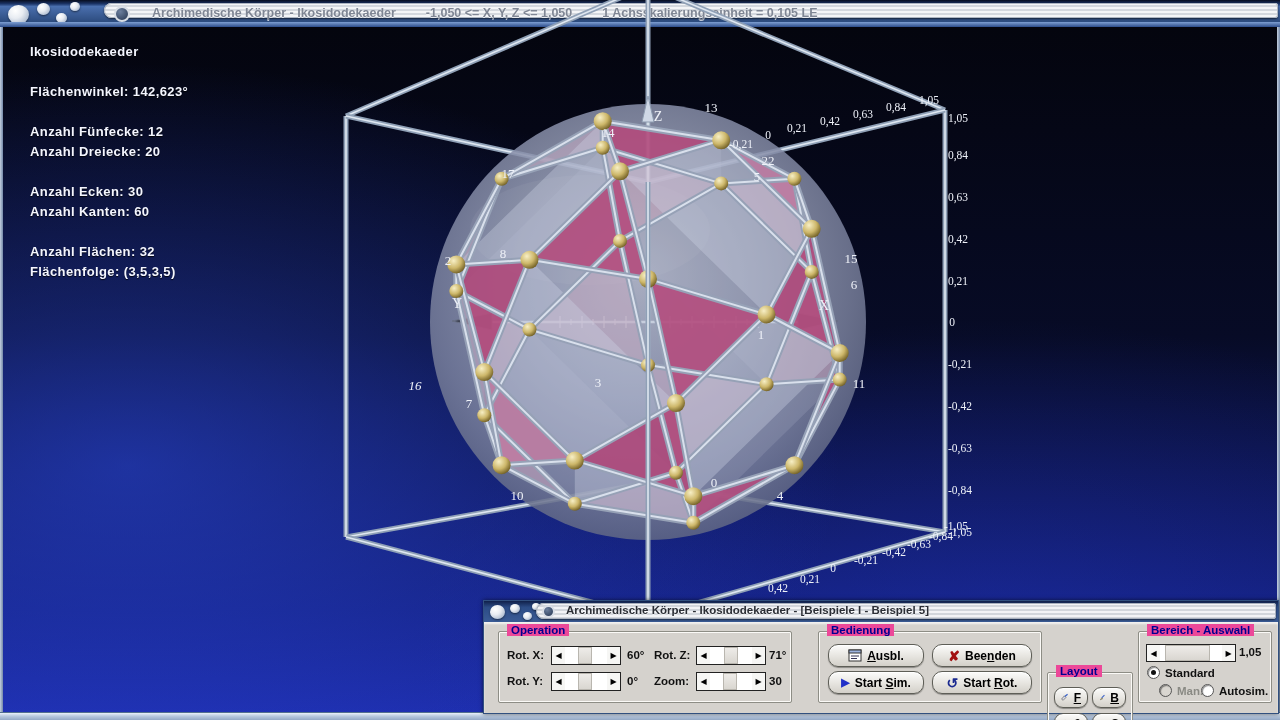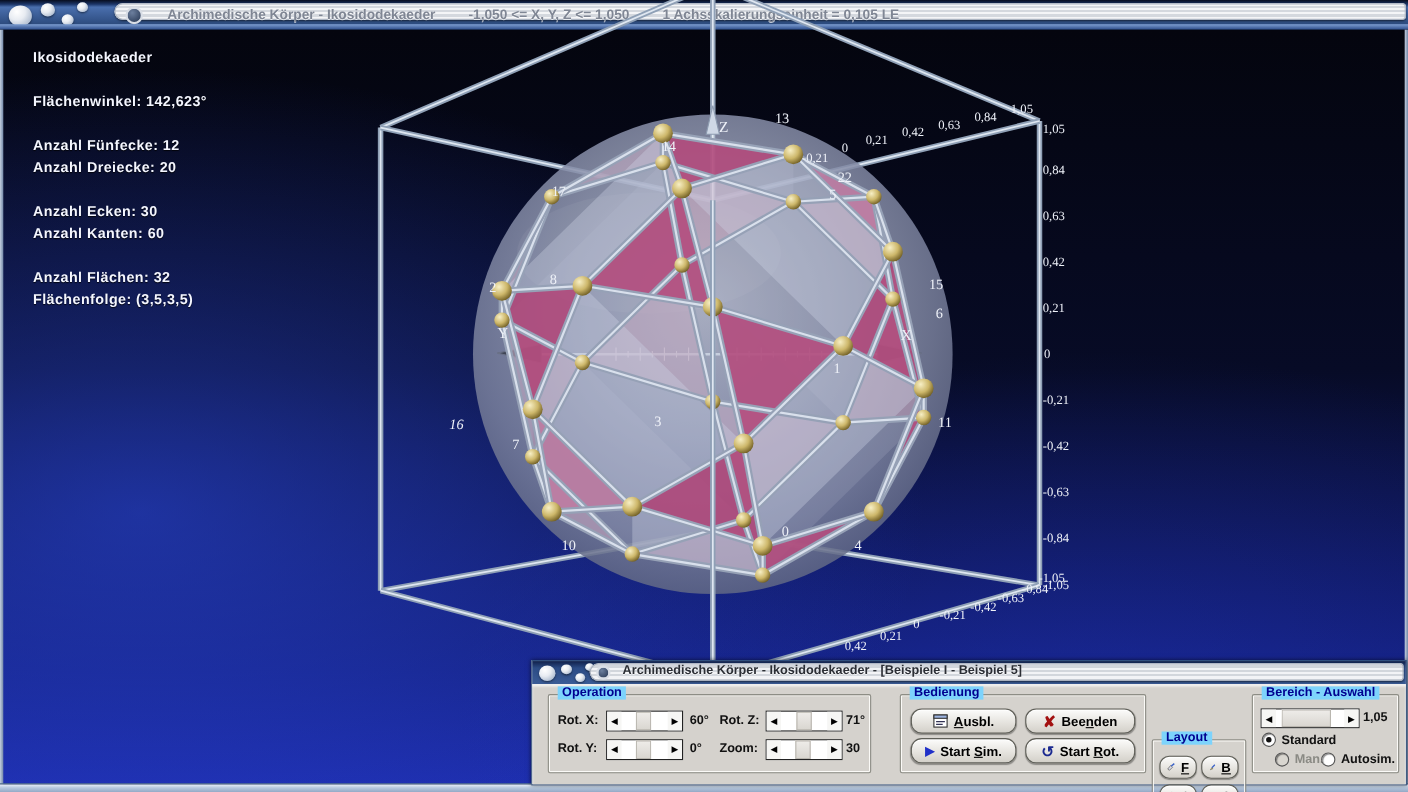--- a/index.html
+++ b/index.html
@@ -61,21 +61,21 @@
   .p-bubbles .bubble.b2{left:22px;top:2px;width:10px;height:9px;}
   .p-bubbles .bubble.b3{left:35px;top:10px;width:9px;height:8px;}
   .p-bubbles .bubble.b4{left:44px;top:1px;width:8px;height:7px;}
   .p-silver .ring-icon{left:6px;top:2px;width:9px;height:9px;border-width:2px;}
   .p-text{position:absolute;left:30px;top:1px;font-size:11.5px;font-weight:bold;color:#2b2e35;
     text-shadow:0 1px 0 rgba(255,255,255,.65);white-space:nowrap;}
   .p-body{position:absolute;left:0;top:21px;right:0;bottom:0;
     background:#d5d2cd;box-shadow:inset 0 2px 2px rgba(255,255,255,.7);}
   .group{position:absolute;top:9px;height:70px;border:1px solid #8d8d85;
     box-shadow:inset 0 0 0 1px #fbfaf7;border-radius:2px;}
-  .group-label{position:absolute;left:8px;top:-8px;background:#7dd3fc;padding:0 4px;
+  .group-label{position:absolute;left:8px;top:-8px;background:#ec4899;padding:0 4px;
     font-size:11.5px;font-weight:bold;color:#000090;}
   .plabel{position:absolute;font-size:11.5px;font-weight:bold;color:#111;white-space:nowrap;}
   .pvalue{position:absolute;font-size:11.5px;font-weight:bold;color:#111;white-space:nowrap;}
   
   .sb{position:absolute;height:17px;border:1px solid #222;background:#fff;display:flex;}
   .sb .arrow{width:13px;height:100%;display:flex;align-items:center;justify-content:center;
     font-size:8px;color:#000;background:#f6f6f4;flex:0 0 auto;}
   .sb .track{position:relative;flex:1;}
   .sb .thumb{position:absolute;top:0;height:100%;width:34%;
     background:linear-gradient(180deg,#efedea,#d8d5cf);box-shadow:inset 0 0 0 1px #b9b6af;}

